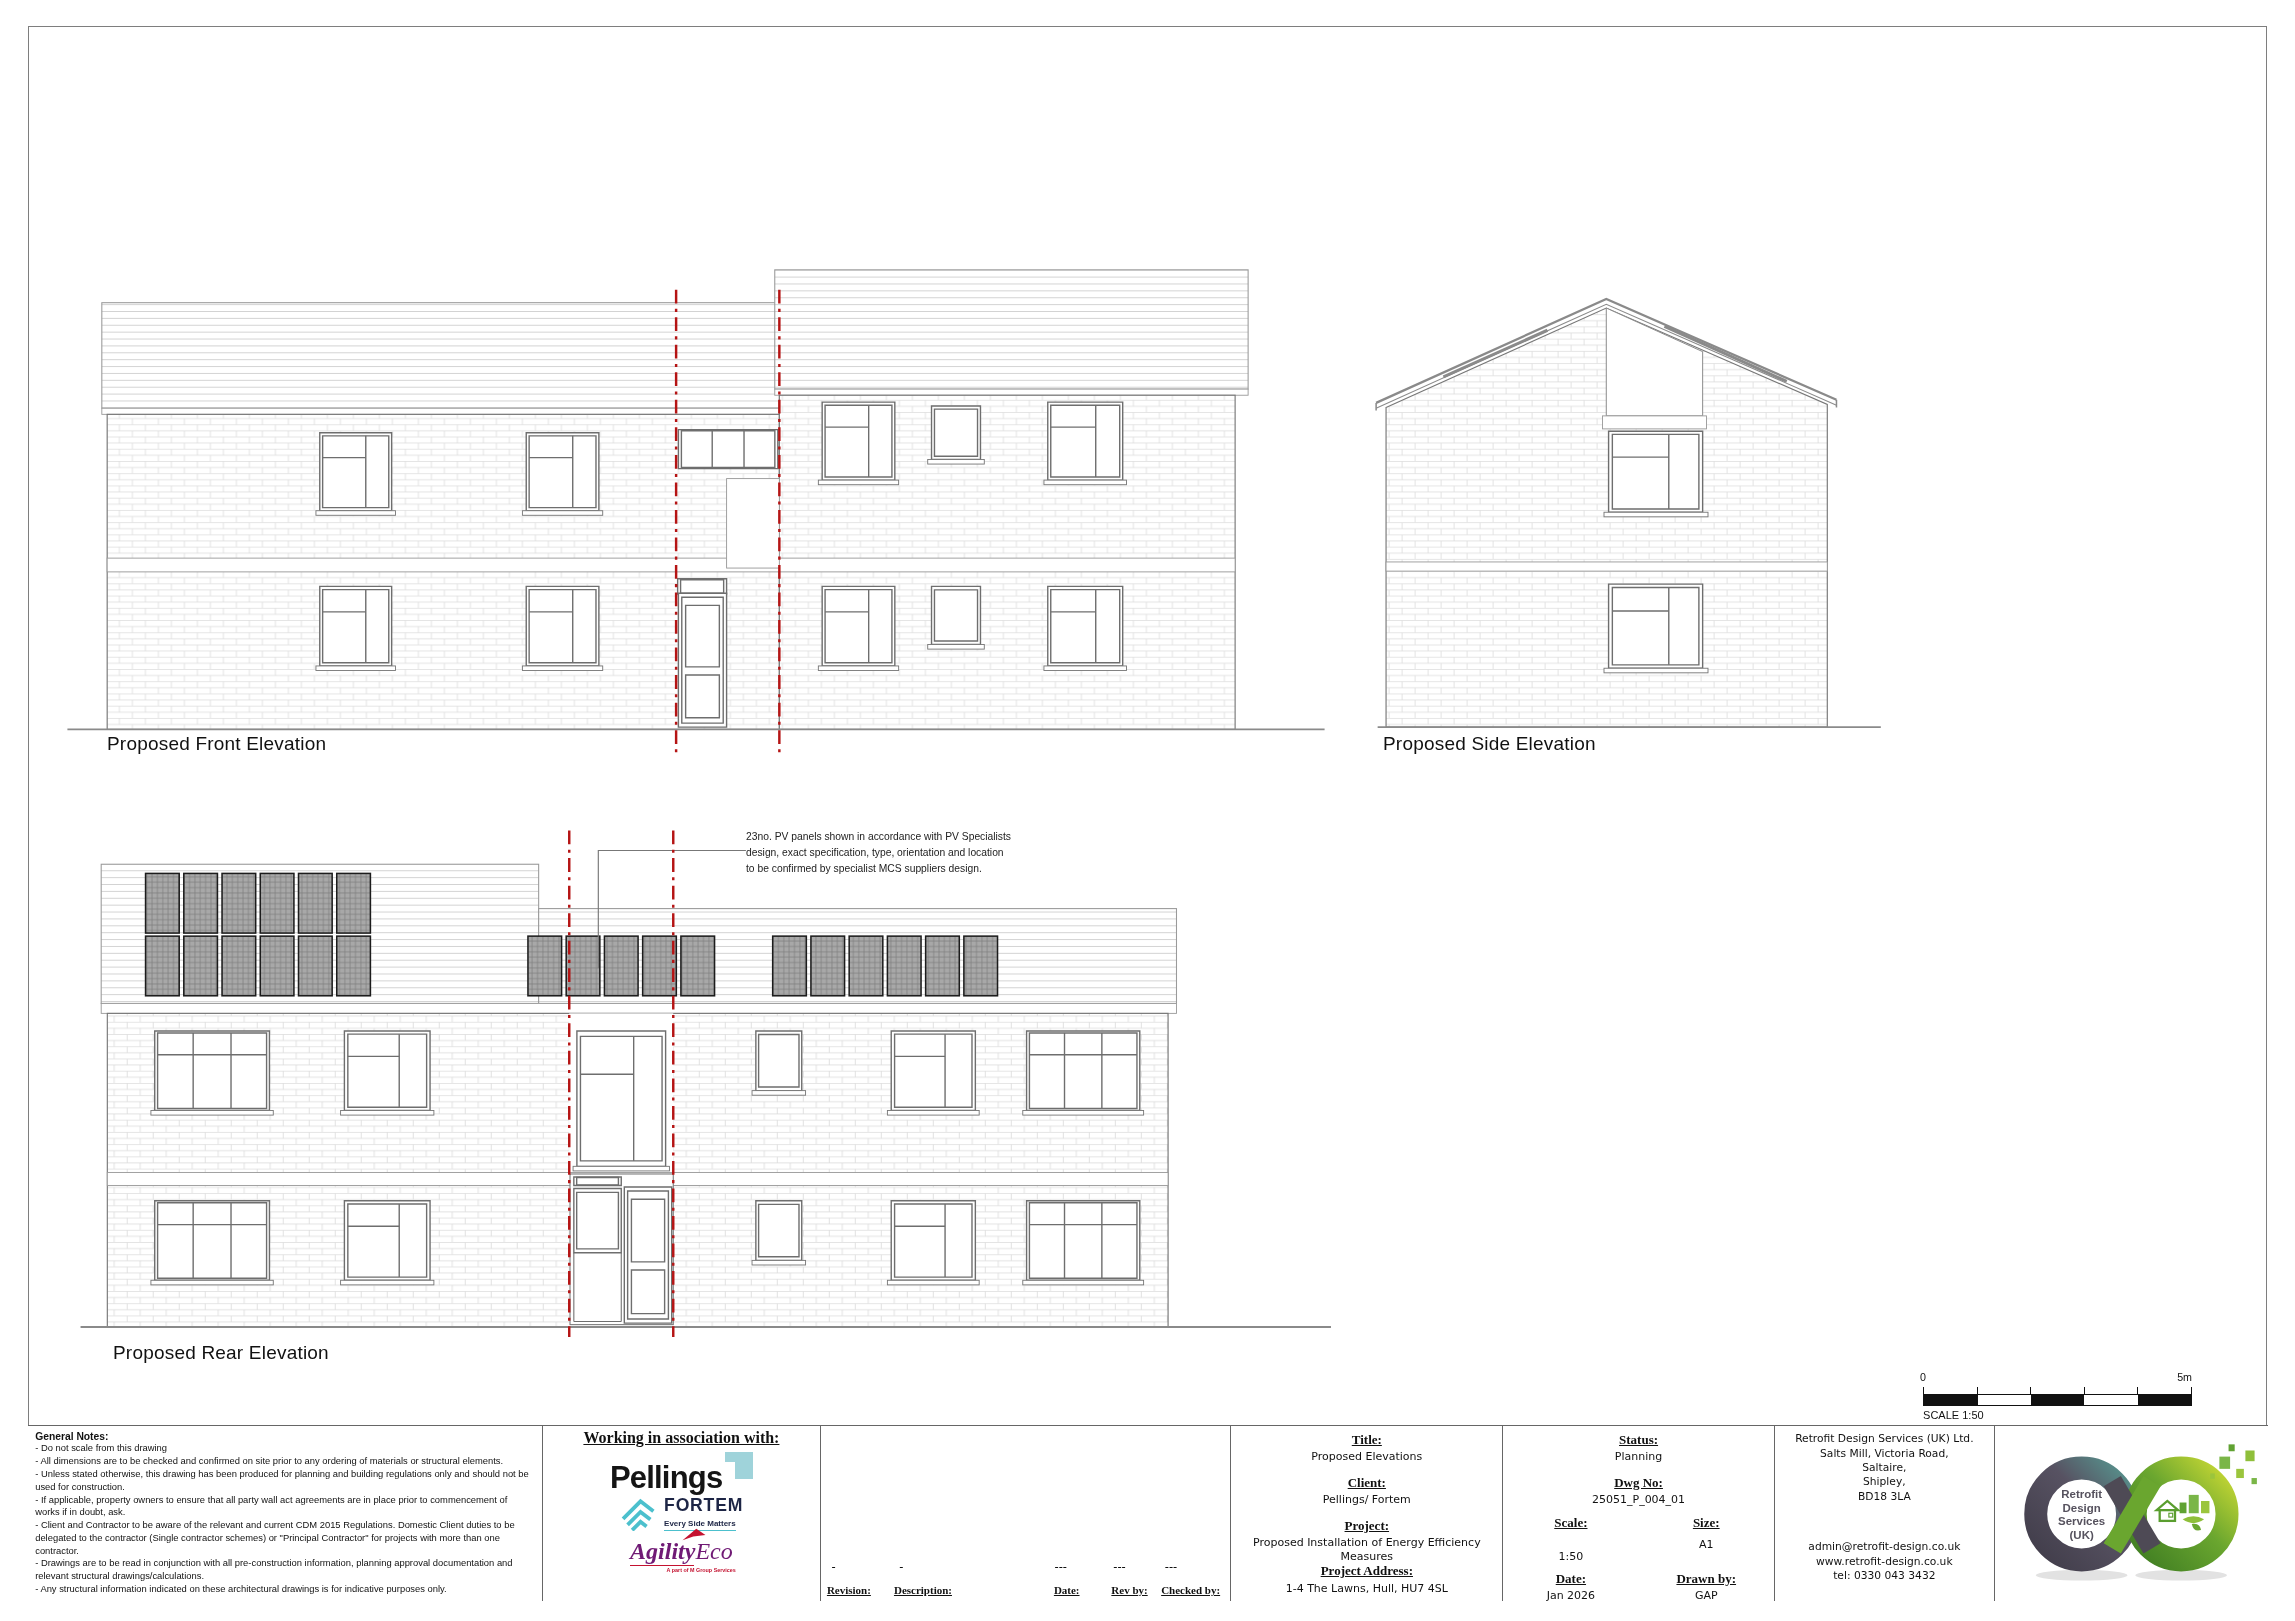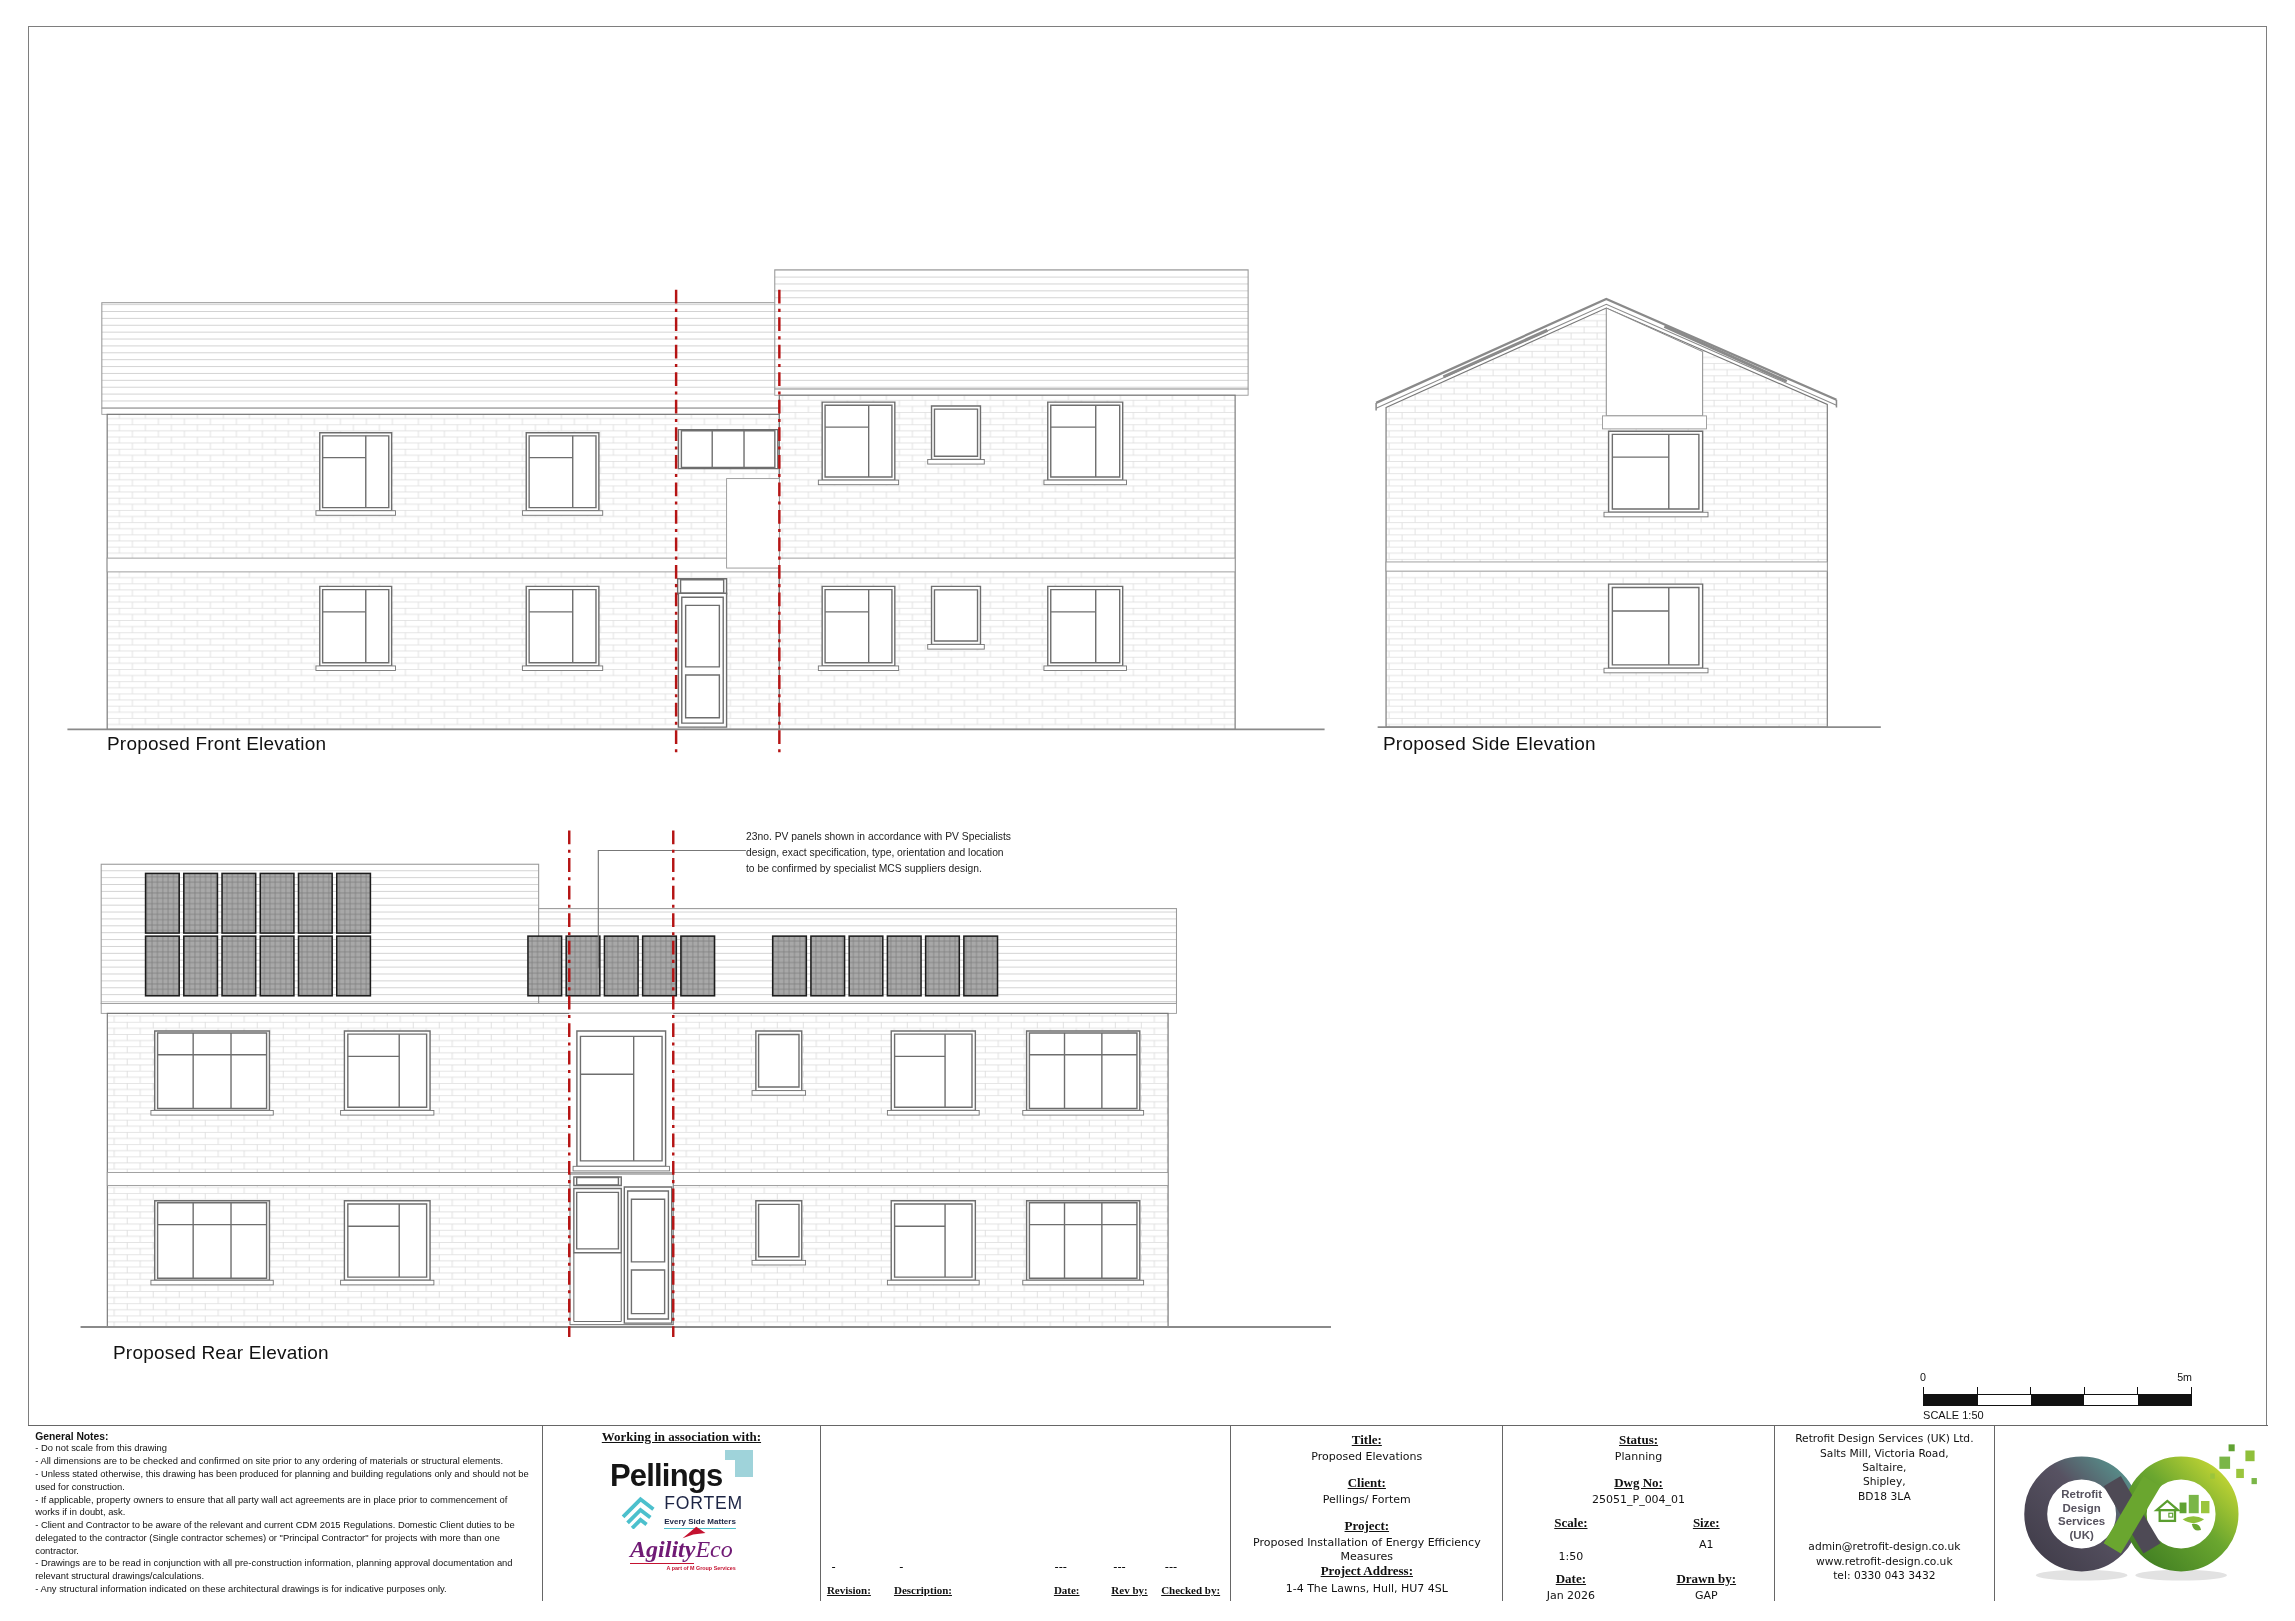--- a/index.html
+++ b/index.html
@@ -18,28 +18,28 @@
   .scalebar .tick{position:absolute;top:16px;width:1.1px;height:6.9px;background:#111;}
   .scalebar .caption{position:absolute;left:6.1px;top:38px;font-size:11px;}
   
   .tblock{position:absolute;left:27.5px;top:1425px;width:2240px;height:176px;display:flex;border-top:1.5px solid #666;box-sizing:border-box;background:#fff;}
   .tcell{border-right:1.5px solid #666;box-sizing:border-box;position:relative;overflow:hidden;}
   .tcell:last-child{border-right:none;}
   .notes-cell{width:516px;padding:4.6px 7.7px;}
   .notes-head{font-size:10.3px;font-weight:bold;margin-bottom:0.8px;}
   .note-line{font-size:9.4px;line-height:1.36;color:#111;}
   .assoc-cell{width:278px;text-align:center;padding-top:3.1px;}
-  .assoc-head{font-family:"Liberation Serif",serif;font-weight:bold;font-size:13px;text-decoration:underline;}
+  .assoc-head{font-family:"Liberation Serif",serif;font-weight:bold;font-size:16px;text-decoration:underline;}
   .pellings{margin-top:4.6px;display:inline-flex;align-items:flex-start;gap:3.1px;}
   .pellings .word{font-size:31px;font-weight:bold;letter-spacing:-0.8px;color:#151515;line-height:1;margin-top:10.7px;}
   .pmark{position:relative;width:27.5px;height:27.5px;}
   .pmark .big{position:absolute;right:0;top:0;width:18.4px;height:27.5px;background:#9fd3da;}
   .pmark .small{position:absolute;left:0;top:0;width:10px;height:10.7px;background:#9fd3da;}
   .fortem{margin-top:3.1px;}
-  .fortem .ftxt{font-size:17.6px;font-weight:normal;color:#1d2545;letter-spacing:0.8px;line-height:1;}
+  .fortem .ftxt{font-size:17.6px;font-weight:bold;color:#1d2545;letter-spacing:0.8px;line-height:1;}
   .fortem .ftag{font-size:8px;font-weight:bold;color:#1d2545;border-bottom:1.5px solid #4cc0cd;display:inline-block;padding-bottom:1.5px;}
   .agility{margin-top:7.7px;position:relative;display:inline-block;}
   .agility .atxt{font-family:"Liberation Serif",serif;font-style:italic;font-size:24px;color:#701a75;line-height:1;}
   .agility .atxt b{font-weight:bold;}
   .agility .aline{height:1.5px;background:#c41230;width:62%;margin-top:1.5px;}
   .agility .atag{position:absolute;right:-3.1px;bottom:-6.9px;font-size:5.4px;color:#c41230;font-weight:bold;}
   .aswoosh{position:absolute;right:26px;top:-10.7px;}
   .rev-cell{width:411px;display:flex;flex-direction:column;justify-content:flex-end;padding:0 6.1px 4.6px 6.1px;}
   .rev-row{display:flex;align-items:flex-end;}
   .rev-col{text-align:left;}

